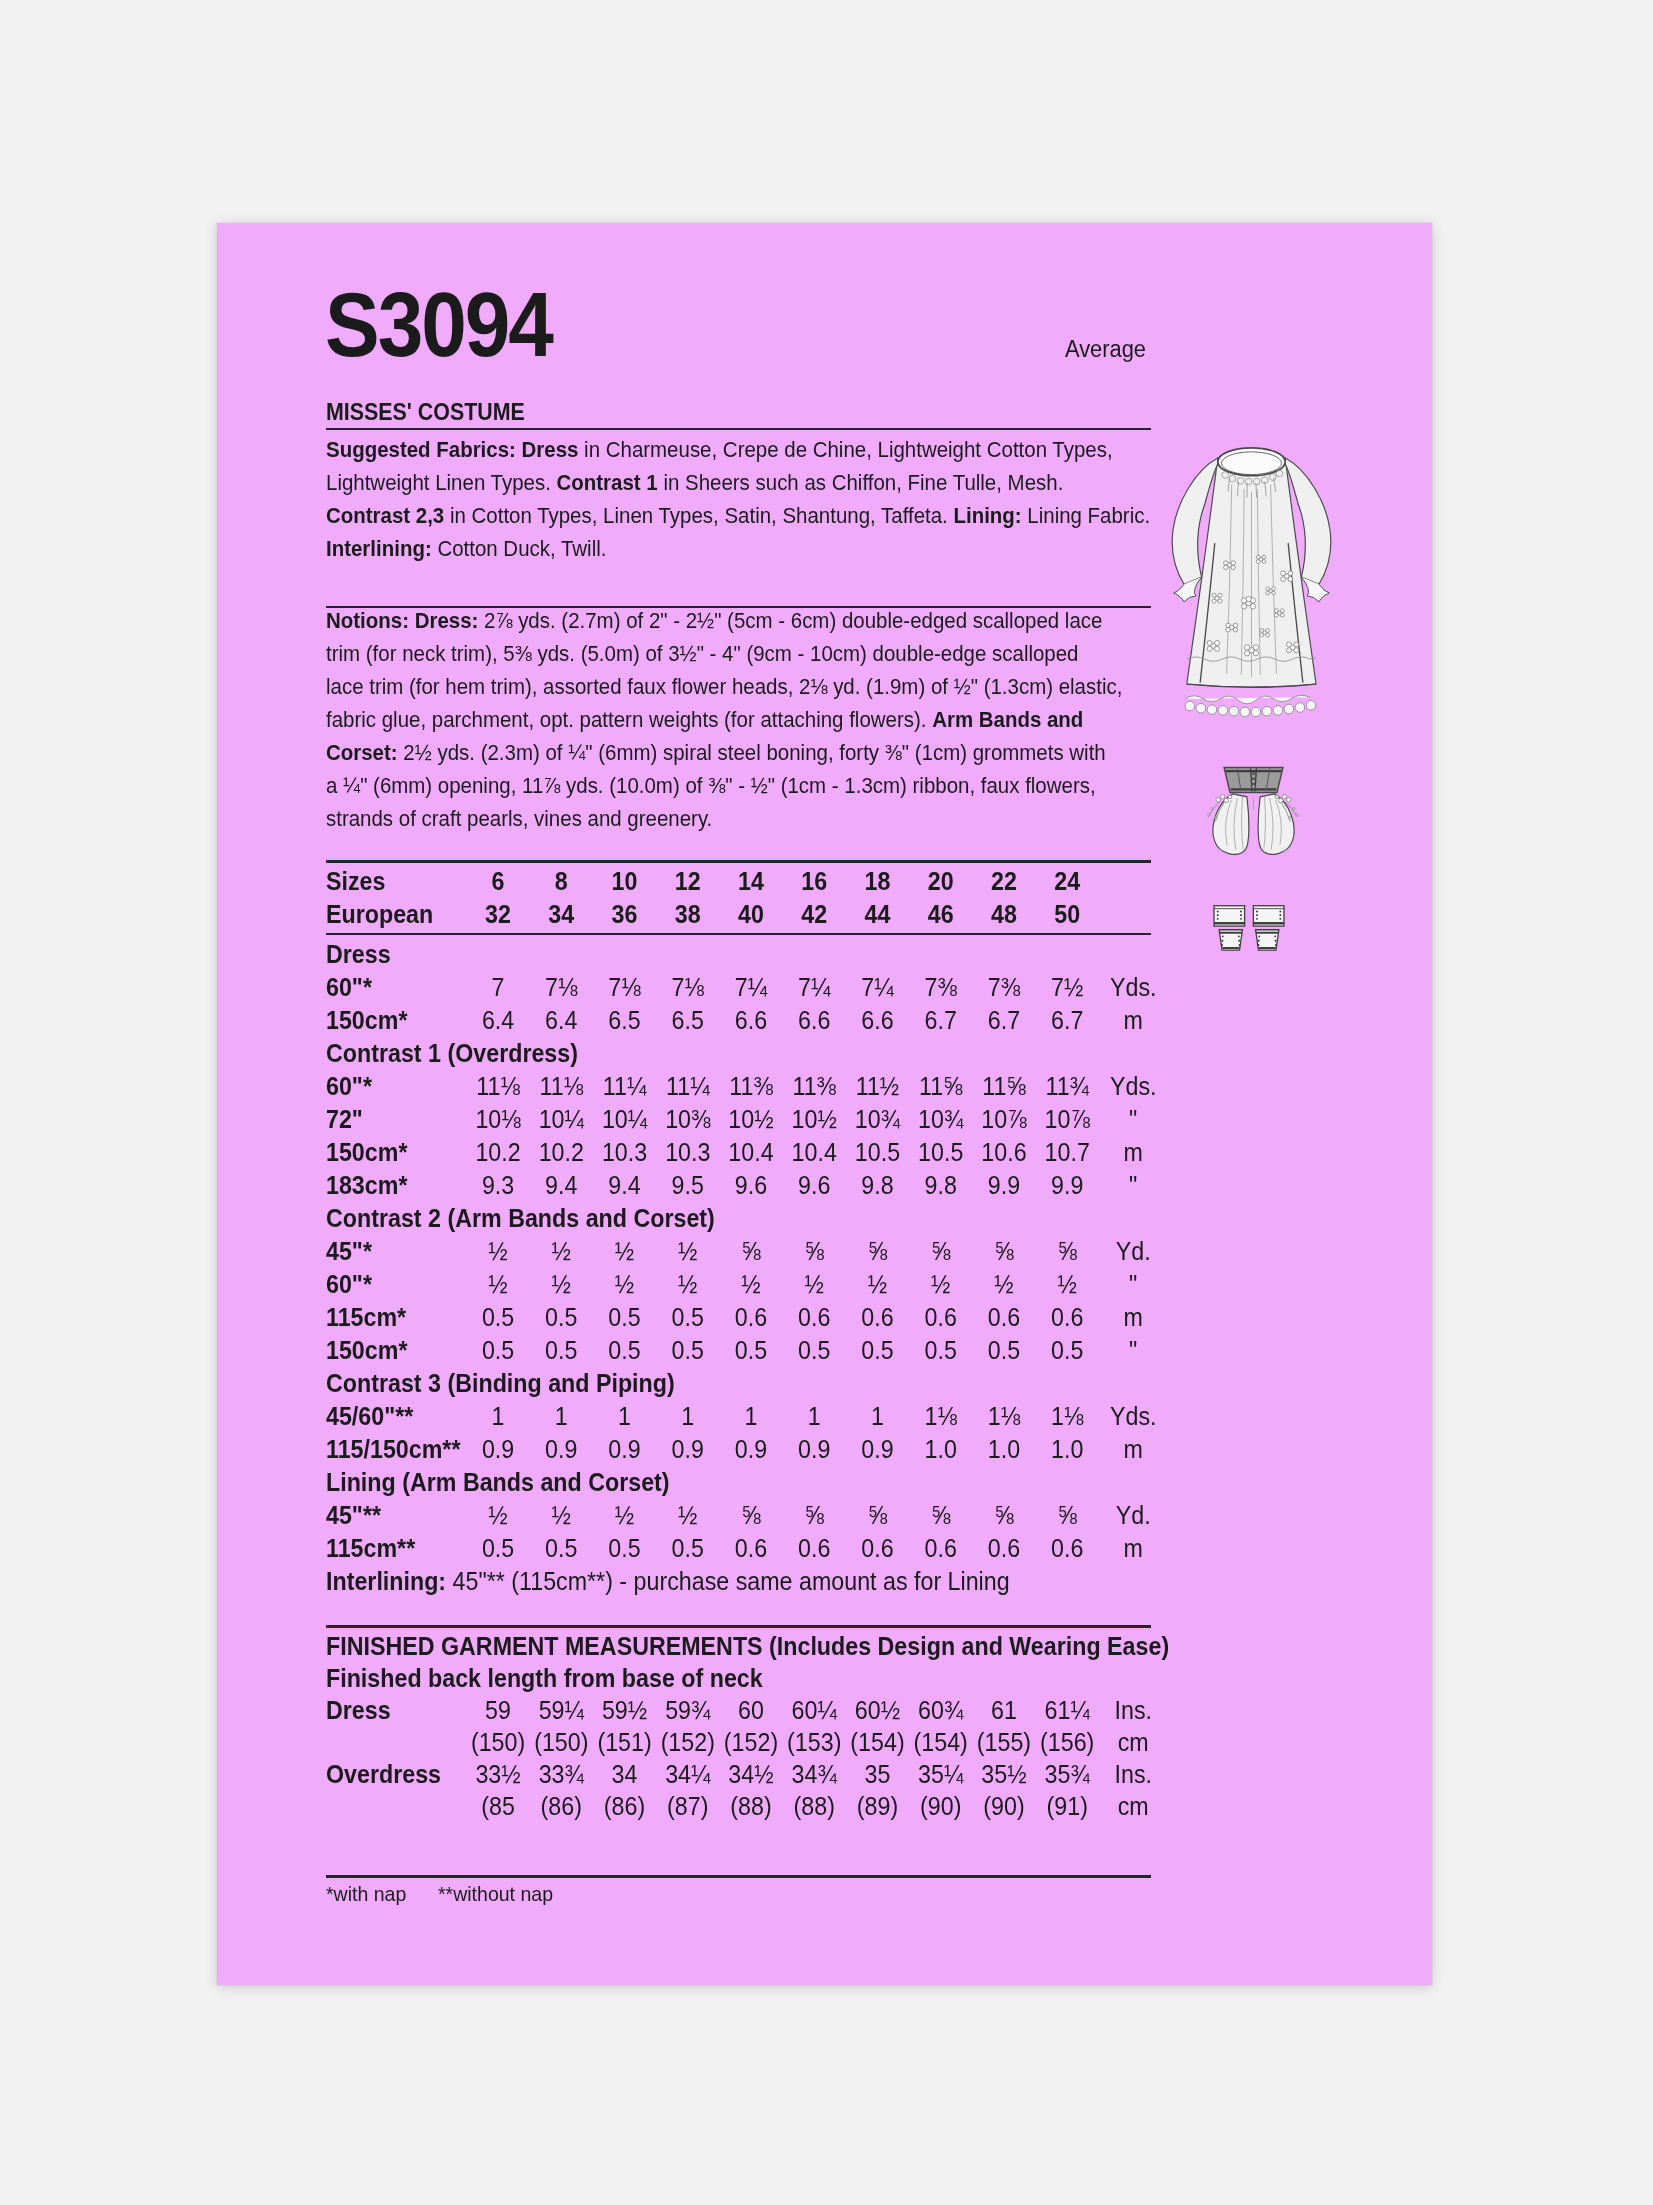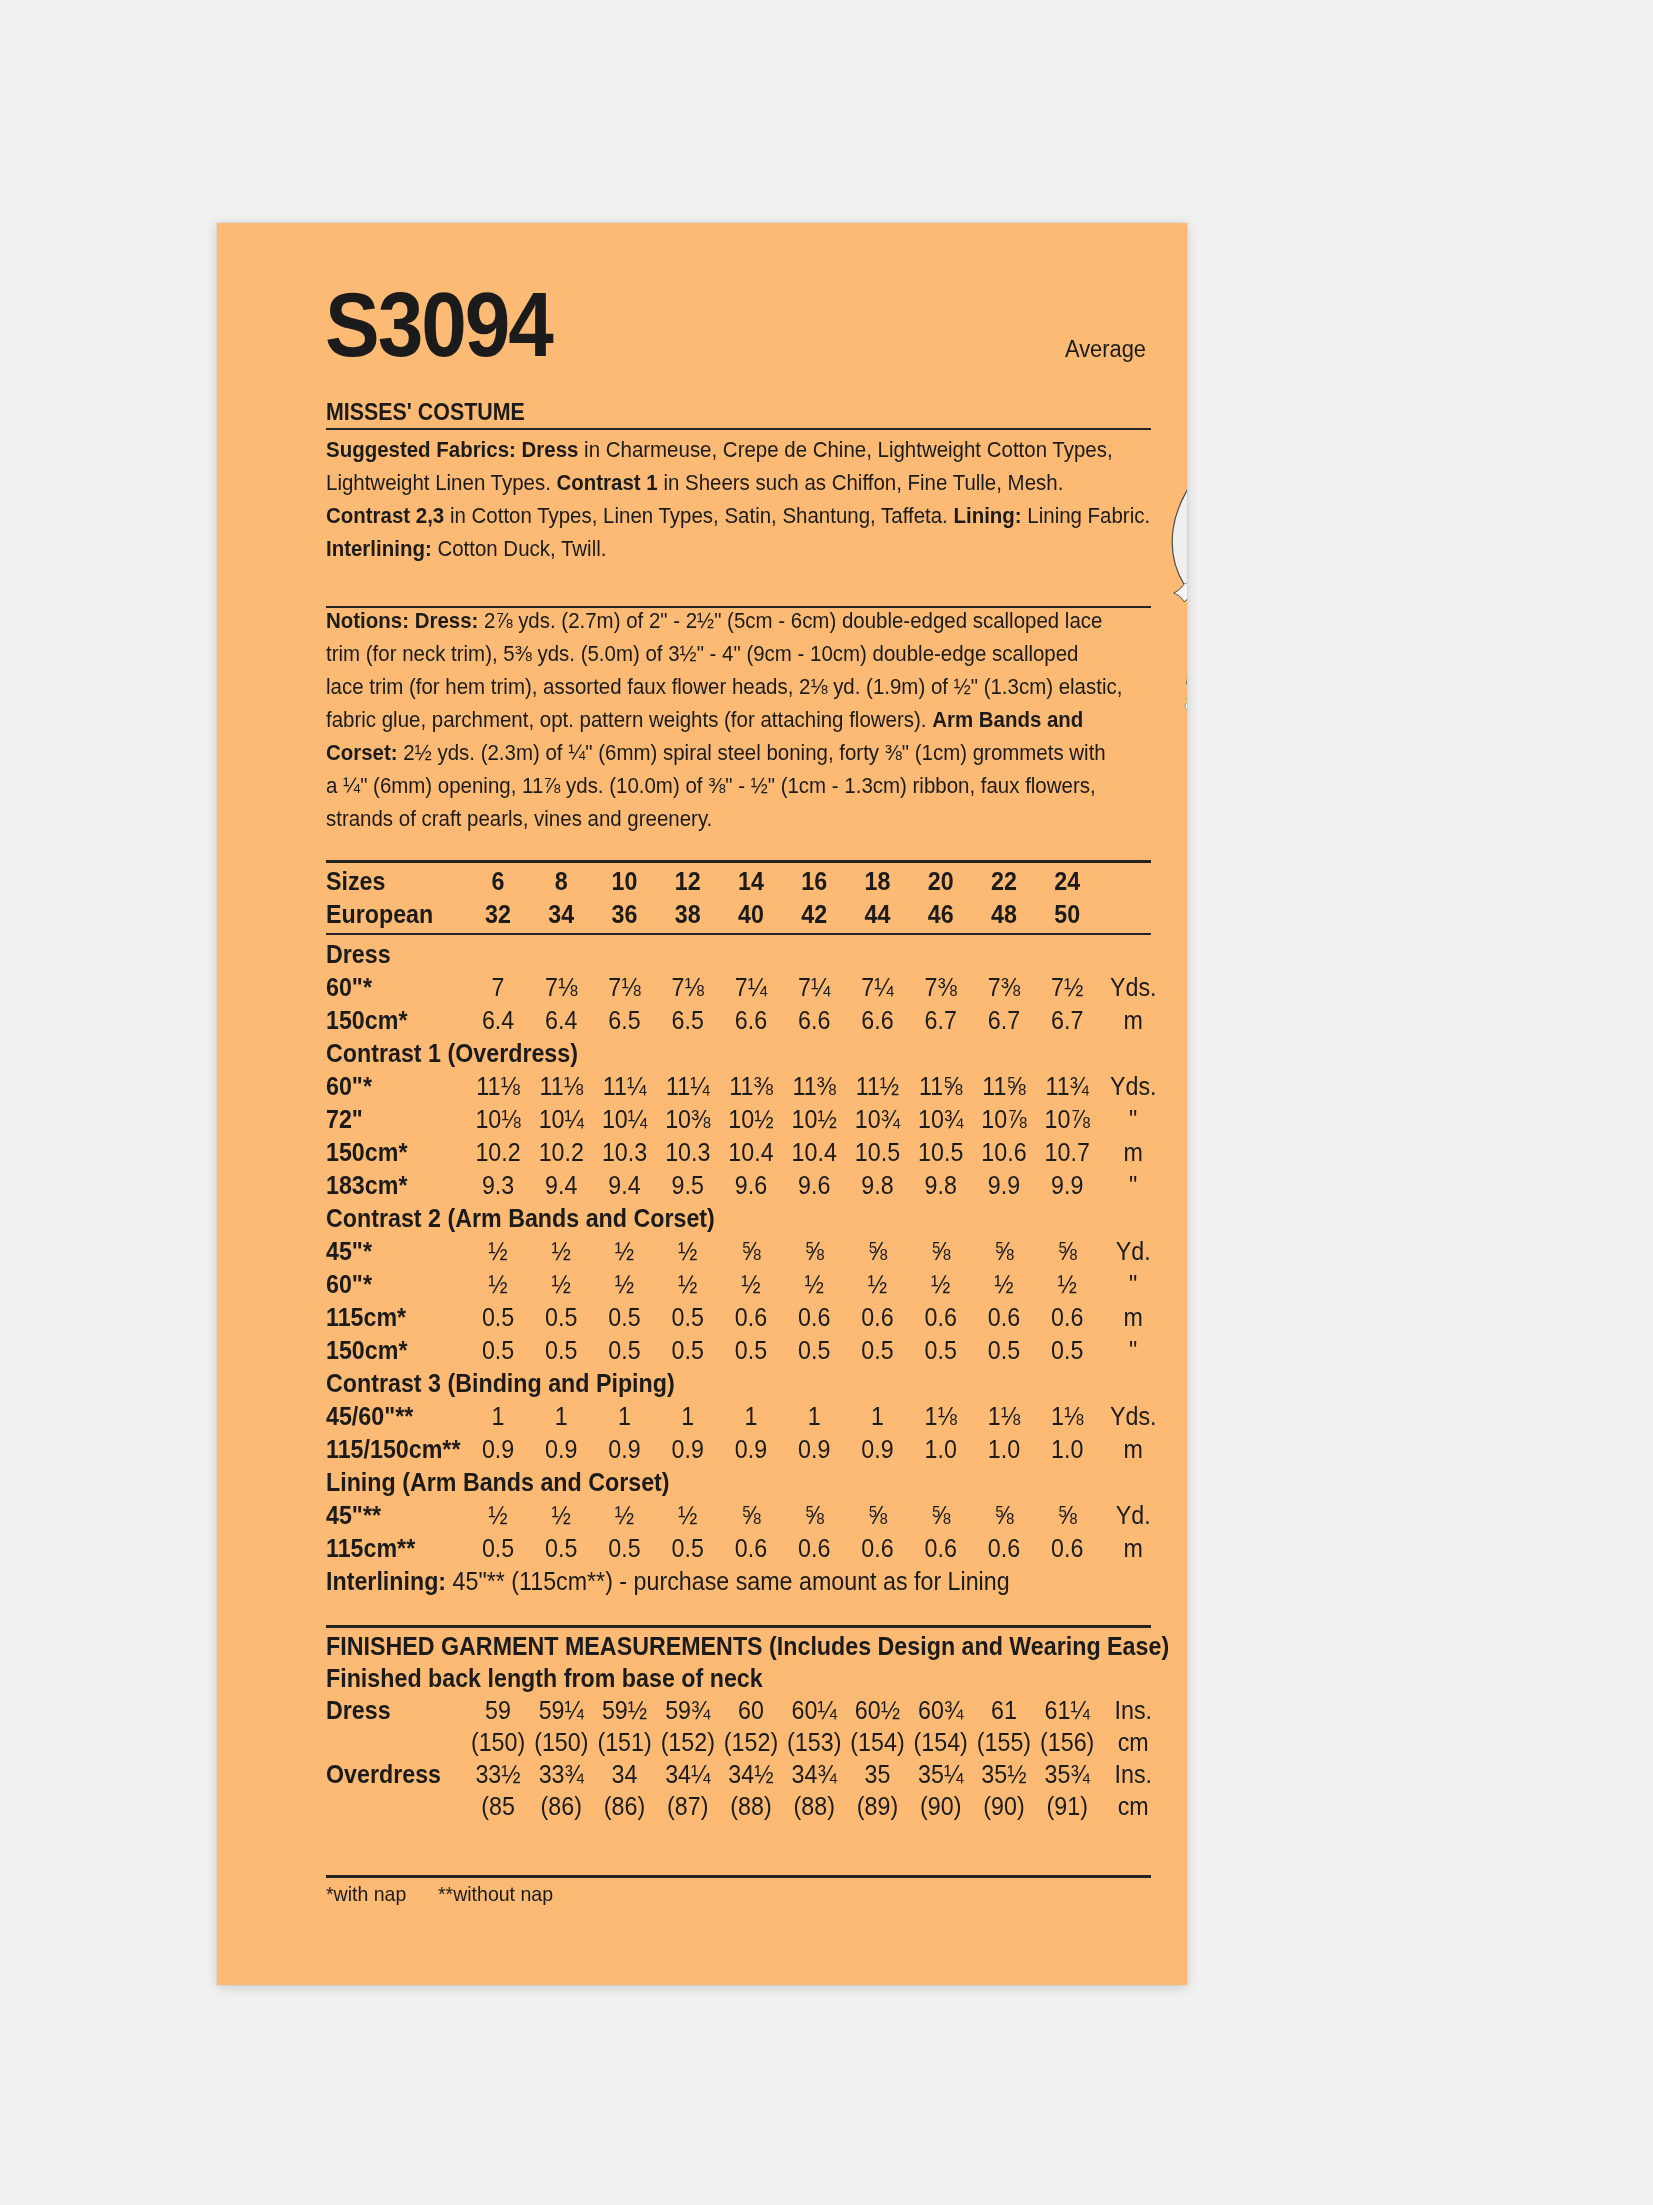--- a/index.html
+++ b/index.html
@@ -4,22 +4,22 @@
 <style>
   html,body{margin:0;padding:0;}
   body{
     width:1654px;height:2205px;position:relative;
     background:#f1f1f2;
     font-family:"Liberation Sans","DejaVu Sans",sans-serif;
     color:#1b1b1b;
     -webkit-font-smoothing:antialiased;
   }
   .page{
-    position:absolute;left:217px;top:223px;width:970px;height:1762px;
-    background:#fdba74;
+    position:absolute;left:217px;top:223px;width:1215px;height:1762px;
+    background:#f0abfc;
     box-shadow:0 2.2px 11.8px rgba(0,0,0,0.16), 0 0 0 0.7px #e2e2e4;
     overflow:hidden;
   }
   .abs{position:absolute;}
   .cx{transform:scaleX(0.93);transform-origin:0 0;}
   .cx90{transform:scaleX(0.90);transform-origin:0 0;}
   .b{font-weight:bold;}
   .rich{white-space:pre-wrap;}
   .rule{background:#242424;}
   #pattern-number{

